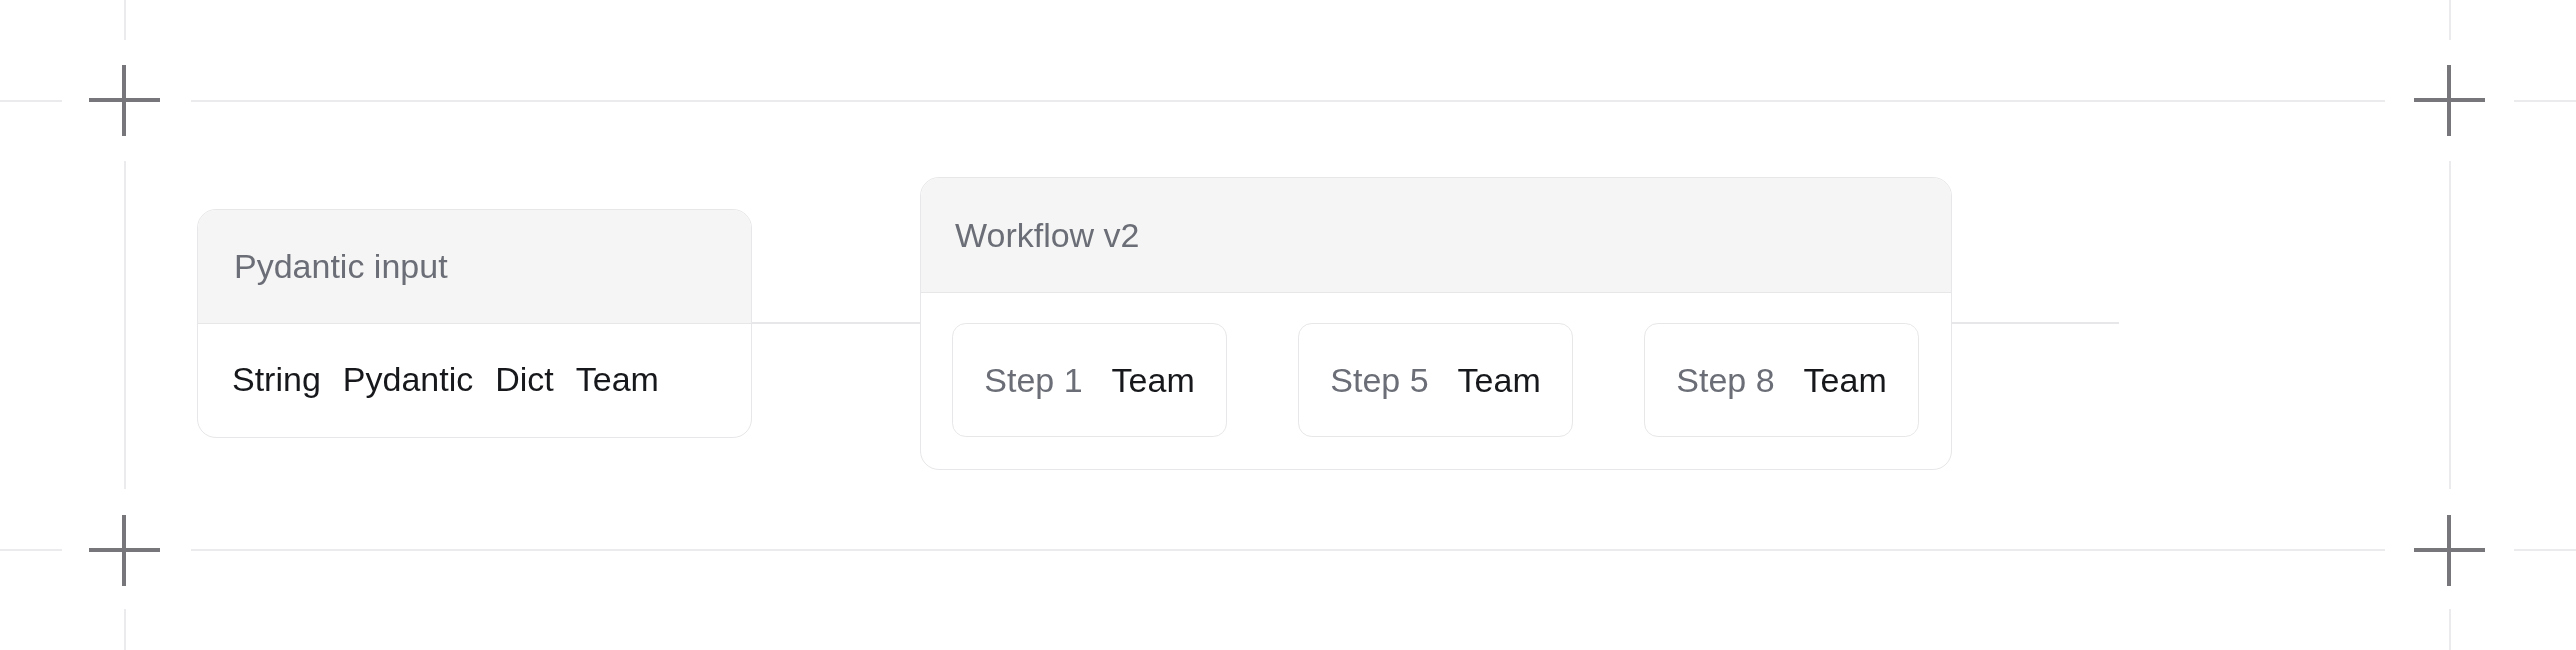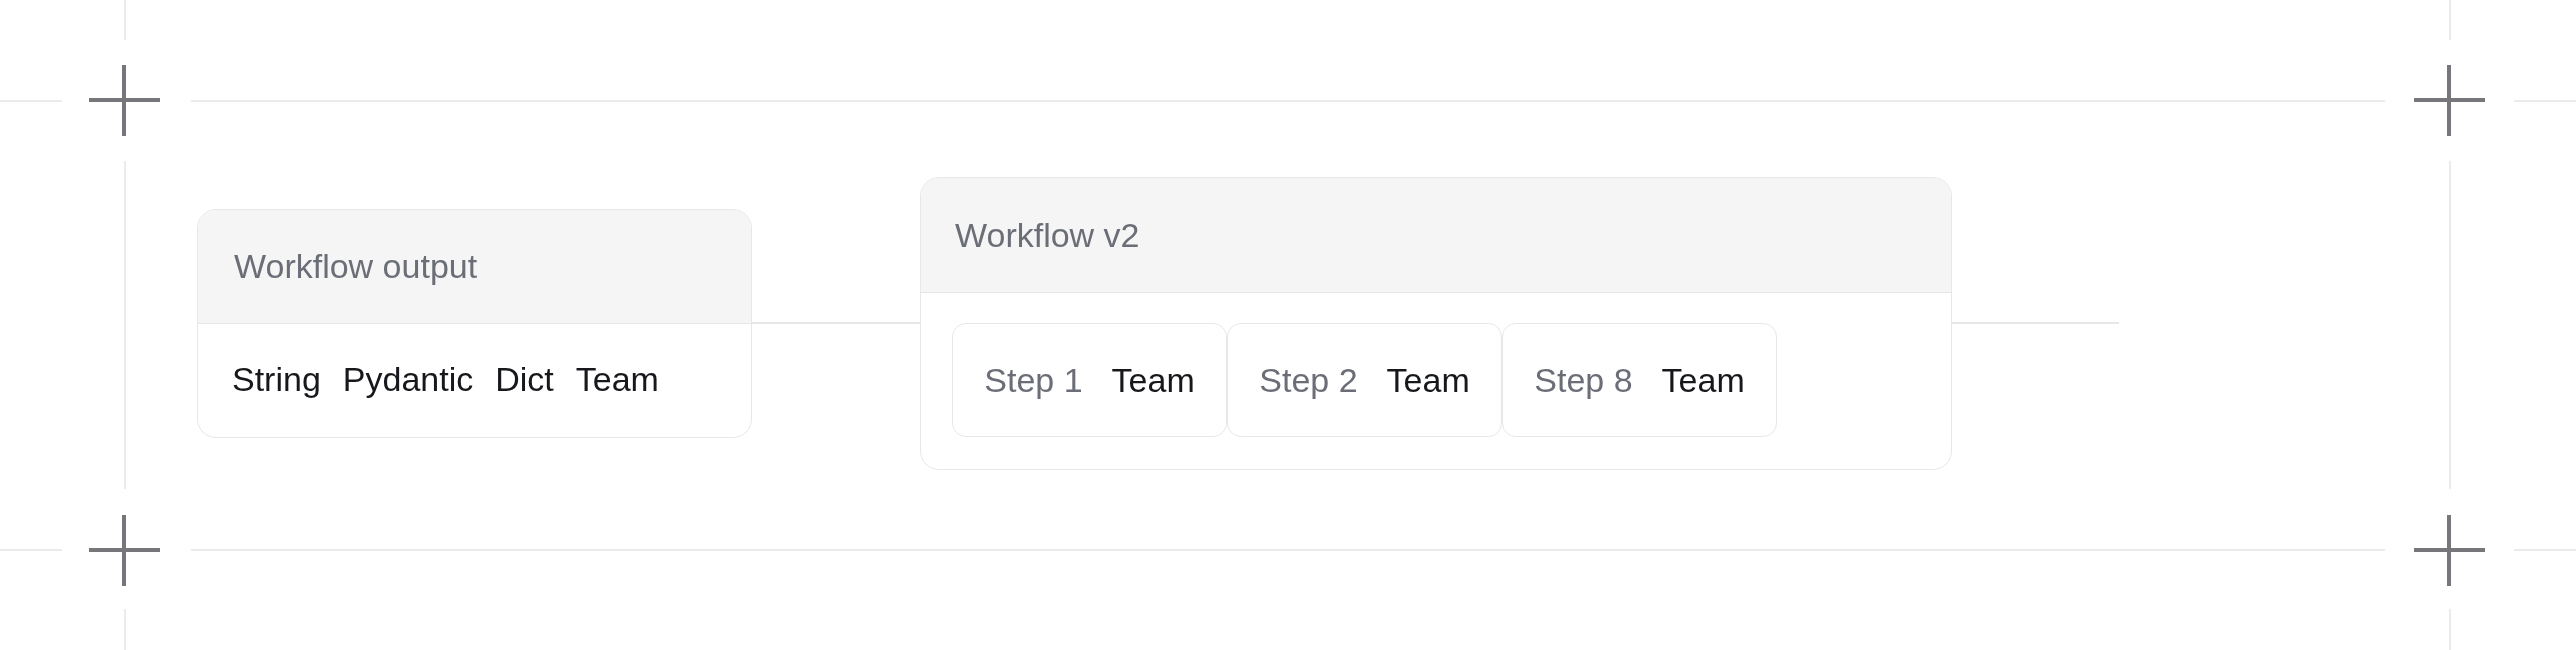--- a/index.html
+++ b/index.html
@@ -62,21 +62,21 @@
   }
   .node-body { display: flex; align-items: center; }
 
   .input-node  { left: 197px;  top: 209px; width: 555px;  height: 229px; }
   .input-node .node-header { height: 114px; padding-left: 36px; }
   .input-node .node-body   { height: 111px; padding-left: 34px; gap: 22px; }
   .input-item { color: var(--text-dark); font-size: 34px; white-space: nowrap; }
 
   .workflow-node { left: 920px; top: 177px; width: 1032px; height: 293px; }
   .workflow-node .node-header { height: 115px; padding-left: 34px; text-align: center; }
-  .workflow-node .node-body   { height: 174px; padding-left: 31px; }
+  .workflow-node .node-body   { height: 174px; padding-left: 31px; gap: 71px; }
 
   .step-box {
     width: 275px; height: 114px;
     background: var(--node-body-bg);
     border: 1.7px solid var(--node-border);
     border-radius: 13.8px;
     display: flex; align-items: center; justify-content: center;
     gap: 29px;
     font-size: 34px;
     white-space: nowrap;
@@ -132,41 +132,41 @@
   <div class="cross" style="left:2414px; top:515px;">
     <div class="bar-h"></div>
     <div class="bar-v"></div>
   </div>
 
   <div class="connector" style="left:752px; top:322px; width:168px;"></div>
   <div class="connector" style="left:1951px; top:322px; width:168px;"></div>
 
   <div class="node input-node">
     <div class="node-header">
-      <span>Workflow output</span>
+      <span>Pydantic input</span>
     </div>
     <div class="node-body">
       <span class="input-item">String</span>
       <span class="input-item">Pydantic</span>
       <span class="input-item">Dict</span>
       <span class="input-item">Team</span>
     </div>
   </div>
 
   <div class="node workflow-node">
     <div class="node-header">
       <span>Workflow v2</span>
     </div>
     <div class="node-body">
       <div class="step-box">
         <span class="step-label">Step 1</span>
         <span class="step-type">Team</span>
       </div>
       <div class="step-box">
-        <span class="step-label">Step 2</span>
+        <span class="step-label">Step 5</span>
         <span class="step-type">Team</span>
       </div>
       <div class="step-box">
         <span class="step-label">Step 8</span>
         <span class="step-type">Team</span>
       </div>
     </div>
   </div>
 
 

